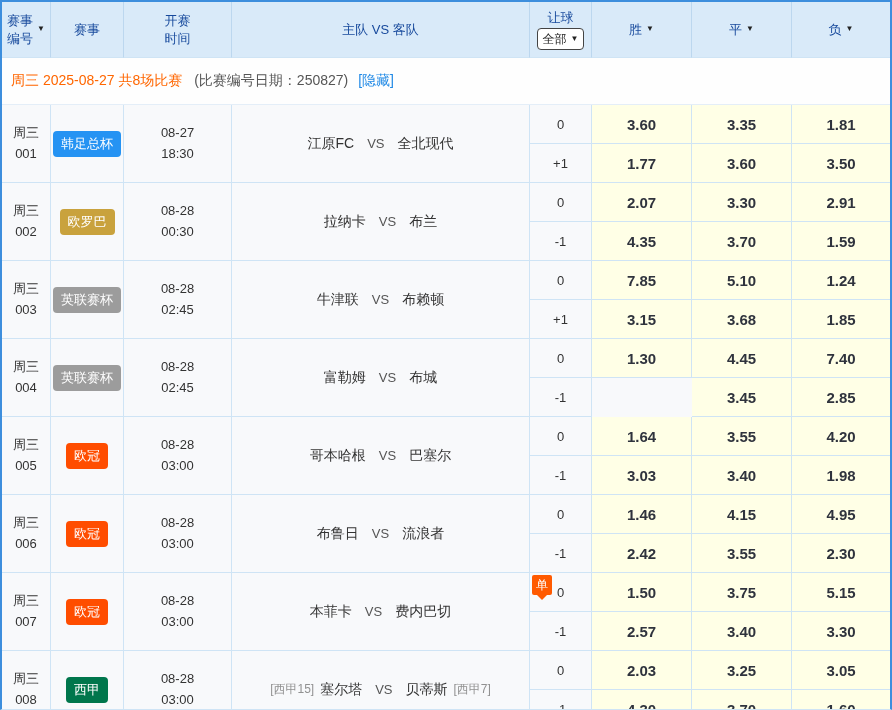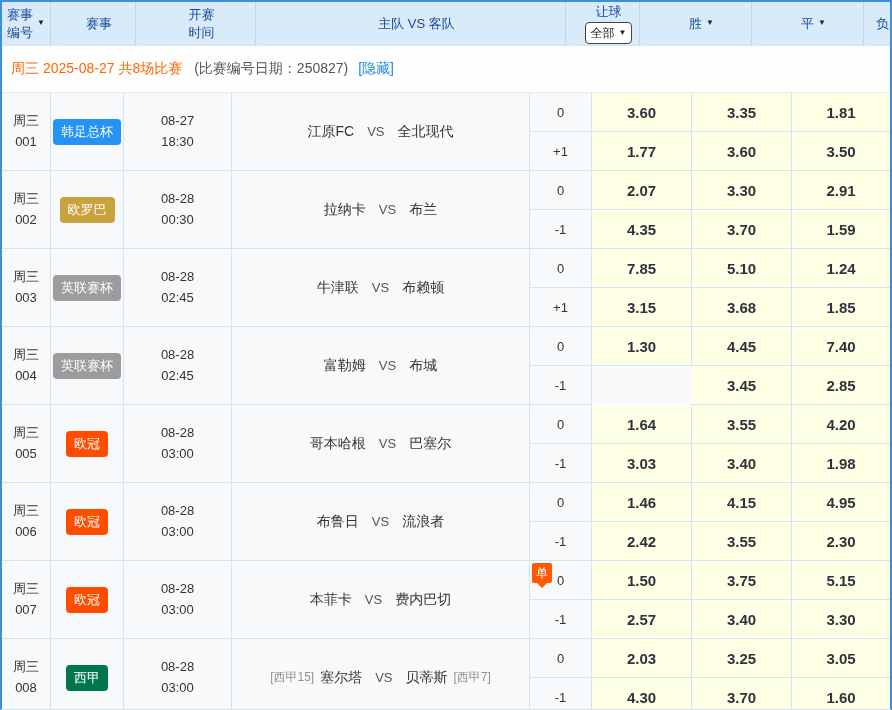--- a/index.html
+++ b/index.html
@@ -13,21 +13,21 @@
     display:flex; flex-direction:column;
     background:#fff;
     overflow:hidden;
   }
   .grid-cols{
     display:grid;
     grid-template-columns:49px 73px 108px 298px 62px 100px 100px 1fr;
   }
 
   
-  .thead{ height:44px; background:#d9eaf9; flex:0 0 auto;gap:12px; }
+  .thead{ height:56px; background:#d9eaf9; flex:0 0 auto; }
   .th{
     display:flex; align-items:center; justify-content:center;
     border-right:1px solid #bcd7ef; border-bottom:1px solid #cfe4f5;
     color:#17499c; font-size:13px; line-height:1.35; text-align:center;
   }
   .th:last-child{ border-right:none; }
   .sort-arrow{ font-size:8px; color:#222; margin-left:4px; cursor:pointer; }
   .th-stack{ display:flex; flex-direction:column; align-items:center; }
   .filter-box{
     margin-top:2px; background:#fff; border:1px solid #444; border-radius:4px;

